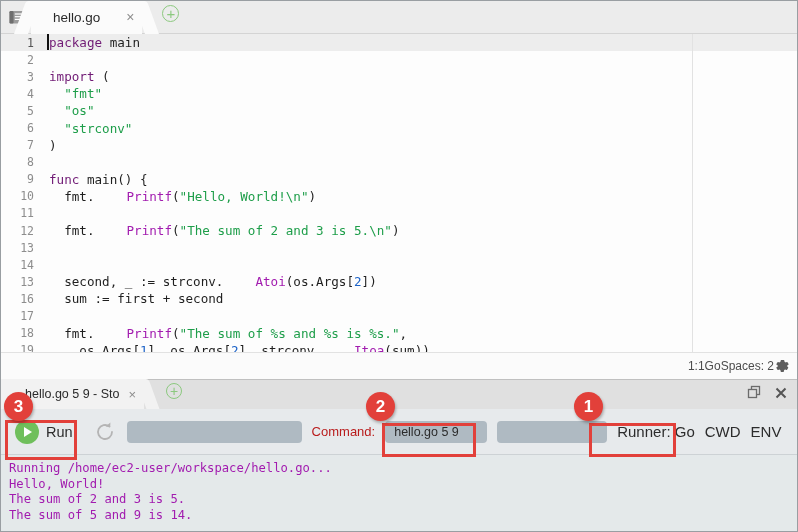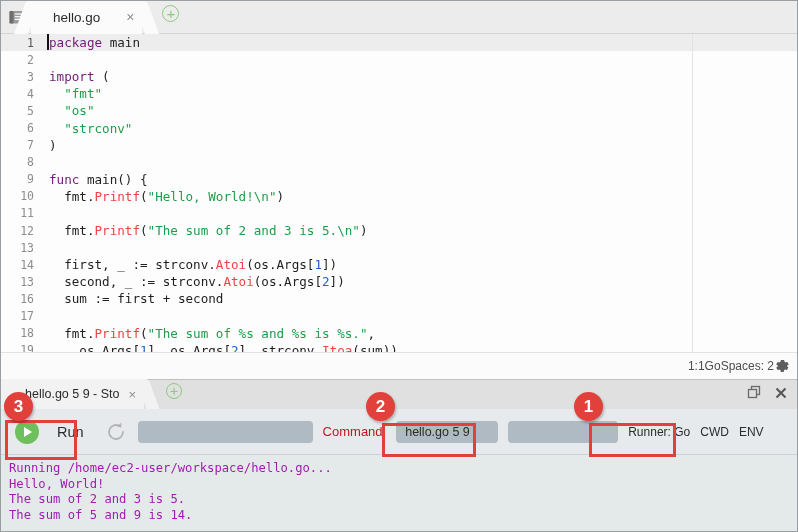--- a/index.html
+++ b/index.html
@@ -134,21 +134,21 @@
   }
   .code-row.active .code-text::before {
     content: "";
     position: absolute;
     left: 4px; top: -1px;
     width: 1.5px; height: 16px;
     background: #111;
   }
   .kw  { color: #701a75; }
   .str { color: #1e9e4a; }
-  .fn  { color: #ef4444; }
+  .fn  { color: #a21caf; margin-left: 32px; }
   .num { color: #1d63c8; }
 
   
   .status {
     height: 27px;
     background: #fbfbfb;
     border-top: 1px solid #e2e2e2;
     display: flex;
     align-items: center;
     justify-content: flex-end;
@@ -217,21 +217,21 @@
   .runbar {
     height: 46px;
     background: #e7eaec;
     border-bottom: 1px solid #cdd2d5;
     display: flex;
     align-items: center;
     padding: 0 10px;
     gap: 10px;
   }
   .run-btn {
-    display: flex; align-items: center; gap: 18px;
+    display: flex; align-items: center; gap: 7px;
     padding: 4px 10px 4px 4px;
     cursor: pointer;
   }
   .play {
     width: 24px; height: 24px; border-radius: 50%;
     background: #6fbf5c;
     display: flex; align-items: center; justify-content: center;
   }
   .play i {
     width: 0; height: 0;
@@ -251,21 +251,21 @@
     padding: 0 9px;
     font-size: 12.5px;
     color: #2b2b2b;
     cursor: text;
   }
   .field-args { width: 175px; }
   .field-cmd  { width: 102px; }
   .field-extra{ width: 110px; }
   .cmd-label { font-size: 13px; color: #b91c1c; }
   .runner-item {
-    font-size: 12px; color: #2c2c2c; cursor: pointer; white-space: nowrap;
+    font-size: 15px; color: #2c2c2c; cursor: pointer; white-space: nowrap;
   }
 
   
   .console-out {
     height: 76px;
     background: #e4e9ea;
     padding: 6px 0 0 8px;
     font-family: "DejaVu Sans Mono", monospace;
     font-size: 12.2px;
     color: #a21caf;
@@ -367,21 +367,20 @@
         <div class="code-row">
           <div class="gutter">12</div>
           <div class="code-text"><span>  fmt.</span><span class="fn">Printf</span><span>(</span><span class="str">"The sum of 2 and 3 is 5.\n"</span><span>)</span></div>
         </div>
         <div class="code-row">
           <div class="gutter">13</div>
           <div class="code-text"></div>
         </div>
         <div class="code-row">
           <div class="gutter">14</div>
-          <div class="code-text"><span>  first, _ := strconv.</span><span class="fn">Atoi</span><span>(os.Args[</span><span class="num">1</span><span>])</span></div>
         </div>
         <div class="code-row">
           <div class="gutter">13</div>
           <div class="code-text"><span>  second, _ := strconv.</span><span class="fn">Atoi</span><span>(os.Args[</span><span class="num">2</span><span>])</span></div>
         </div>
         <div class="code-row">
           <div class="gutter">16</div>
           <div class="code-text"><span>  sum := first + second</span></div>
         </div>
         <div class="code-row">

